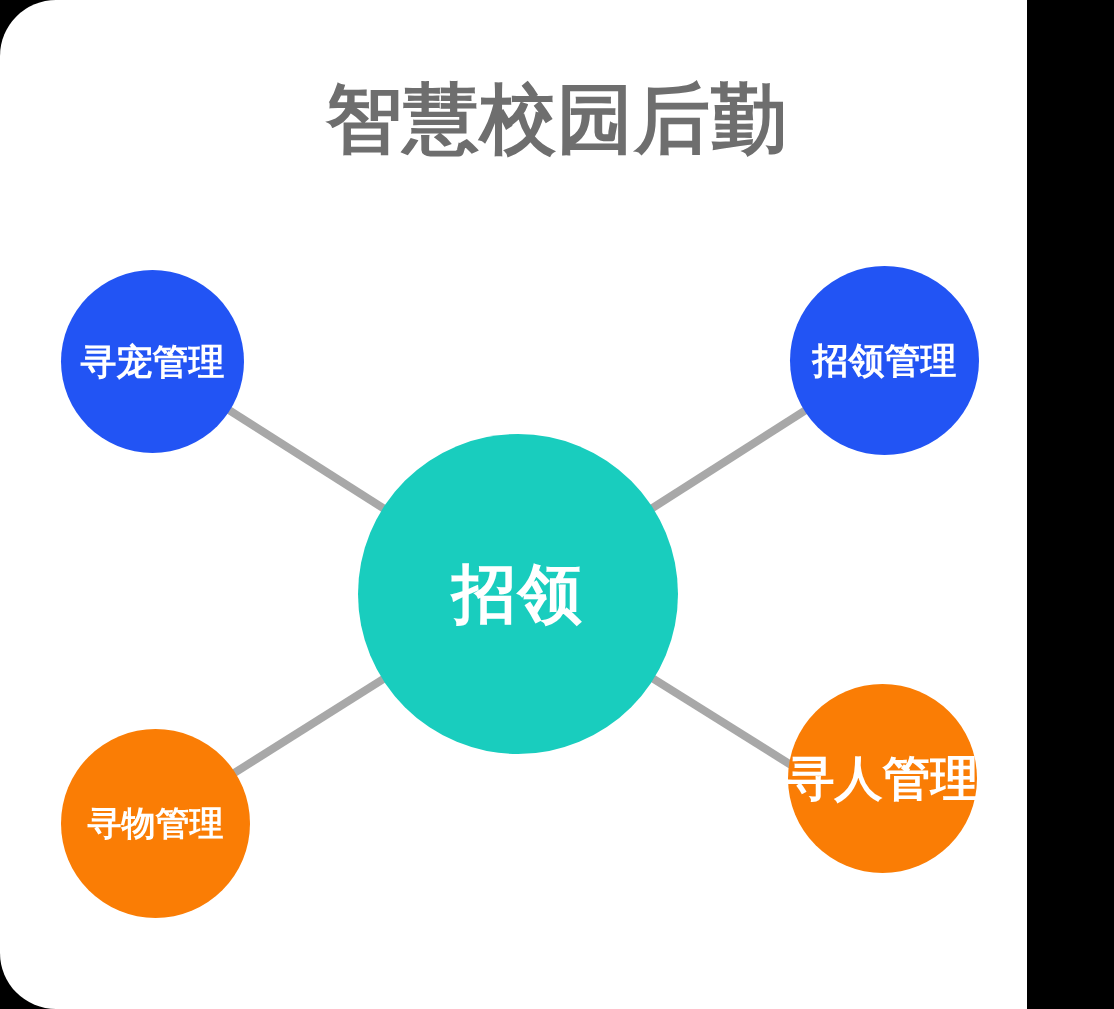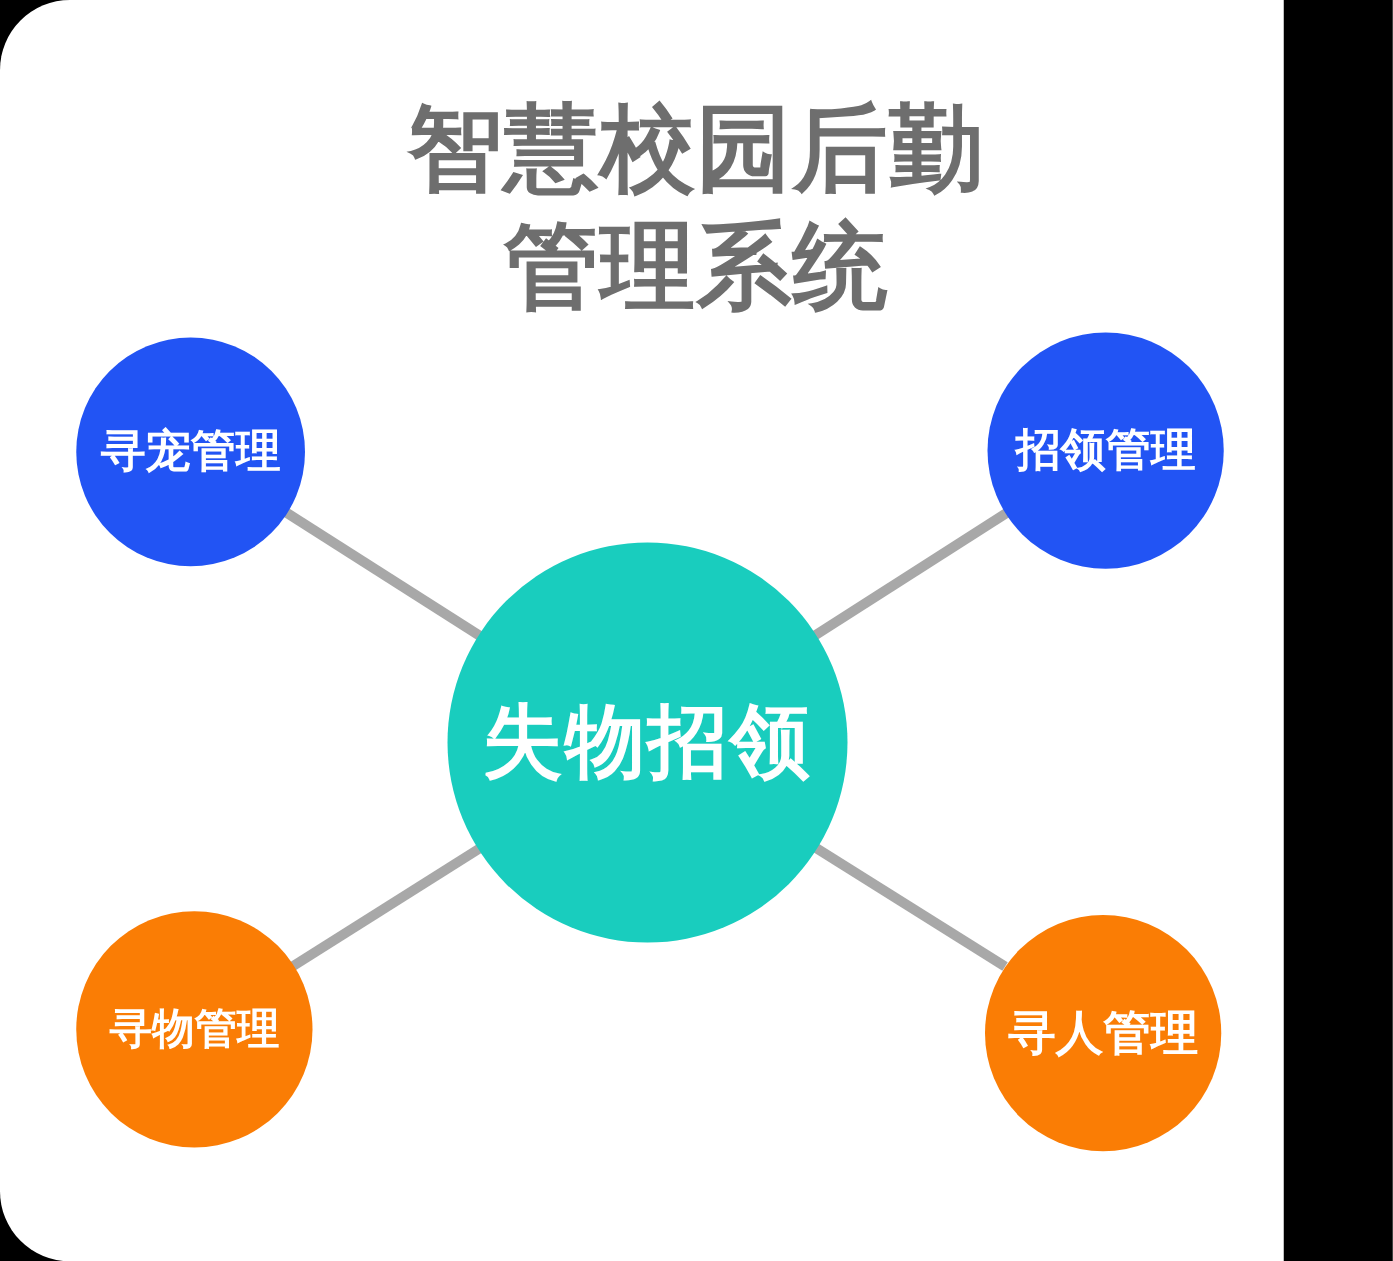--- a/index.html
+++ b/index.html
@@ -90,35 +90,34 @@
   }
   .node.bl {
     left: 61px;
     top: 729px;
     width: 189px;
     height: 189px;
     font-size: 34px;
   }
   .node.br {
     left: 788px;
-    top: 732px;
+    top: 684px;
     width: 189px;
     height: 189px;
-    font-size: 38px;
+    font-size: 48px;
   }
 </style>
 </head>
 <body>
 
 <div id="canvas">
   <div id="card" style="background: rgb(255, 255, 255); border-radius: 56px;">
 
     <div id="title" style="color: rgb(110, 110, 110);">
       <span class="tline">智慧校园后勤</span>
-      <span class="tline">管理系统</span>
     </div>
 
     <svg id="edges" viewBox="0 0 1114 1009" xmlns="http://www.w3.org/2000/svg">
       <g id="edge-group">
           <line x1="384.71648195232257" y1="509.15011009533106" x2="227.0774247230588" y2="408.7951911488325" stroke="#a8a8a8" stroke-width="8" stroke-linecap="butt"></line>
           <line x1="651.1184995045376" y1="508.8914511364432" x2="806.4879623138136" y2="409.55687655346344" stroke="#a8a8a8" stroke-width="8" stroke-linecap="butt"></line>
           <line x1="384.36903312656364" y1="678.301629239716" x2="232.81043640731738" y2="773.9129753794058" stroke="#a8a8a8" stroke-width="8" stroke-linecap="butt"></line>
           <line x1="651.901001604553" y1="677.8720559501046" x2="804.0323281796274" y2="773.1631066619643" stroke="#a8a8a8" stroke-width="8" stroke-linecap="butt"></line>
         </g>
     </svg>
@@ -137,18 +136,17 @@
       <span class="nline">寻物</span>
       <span class="nline">管理</span>
     </div>
 
     <div class="node br" style="background: rgb(250, 125, 5); color: rgb(255, 255, 255);">
       <span class="nline">寻人</span>
       <span class="nline">管理</span>
     </div>
 
     <div class="node center" style="background: rgb(25, 205, 190); color: rgb(255, 255, 255);">
-      <span class="nline">失物</span>
       <span class="nline">招领</span>
     </div>
 
   </div>
 </div>
 
 </body></html>

